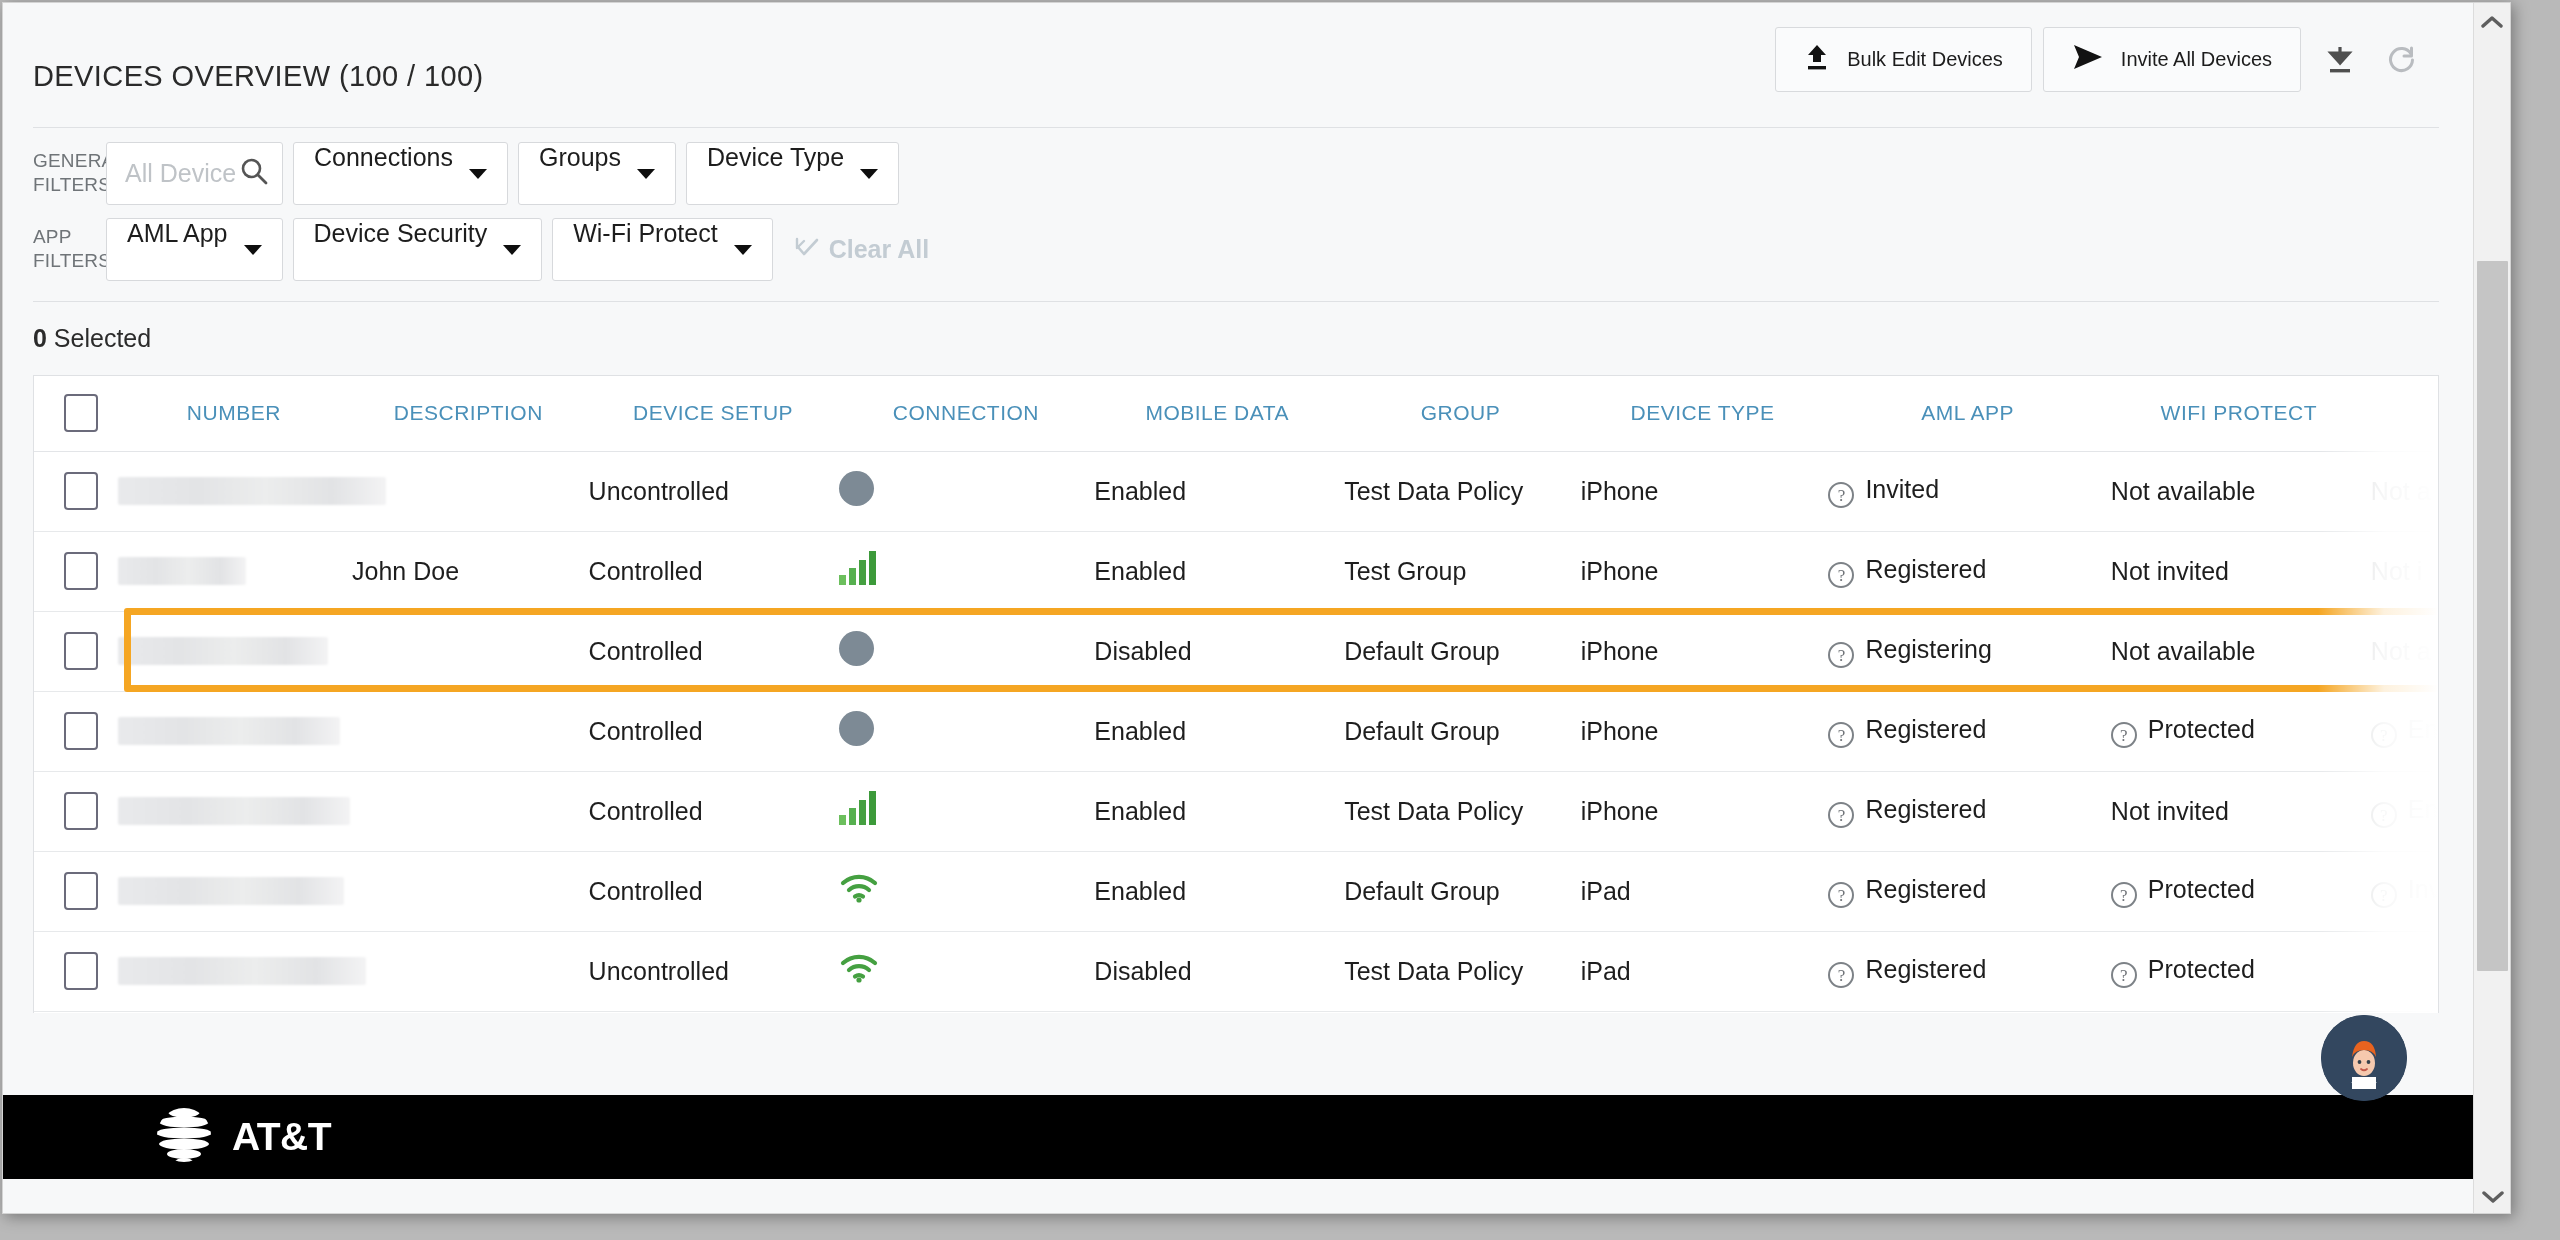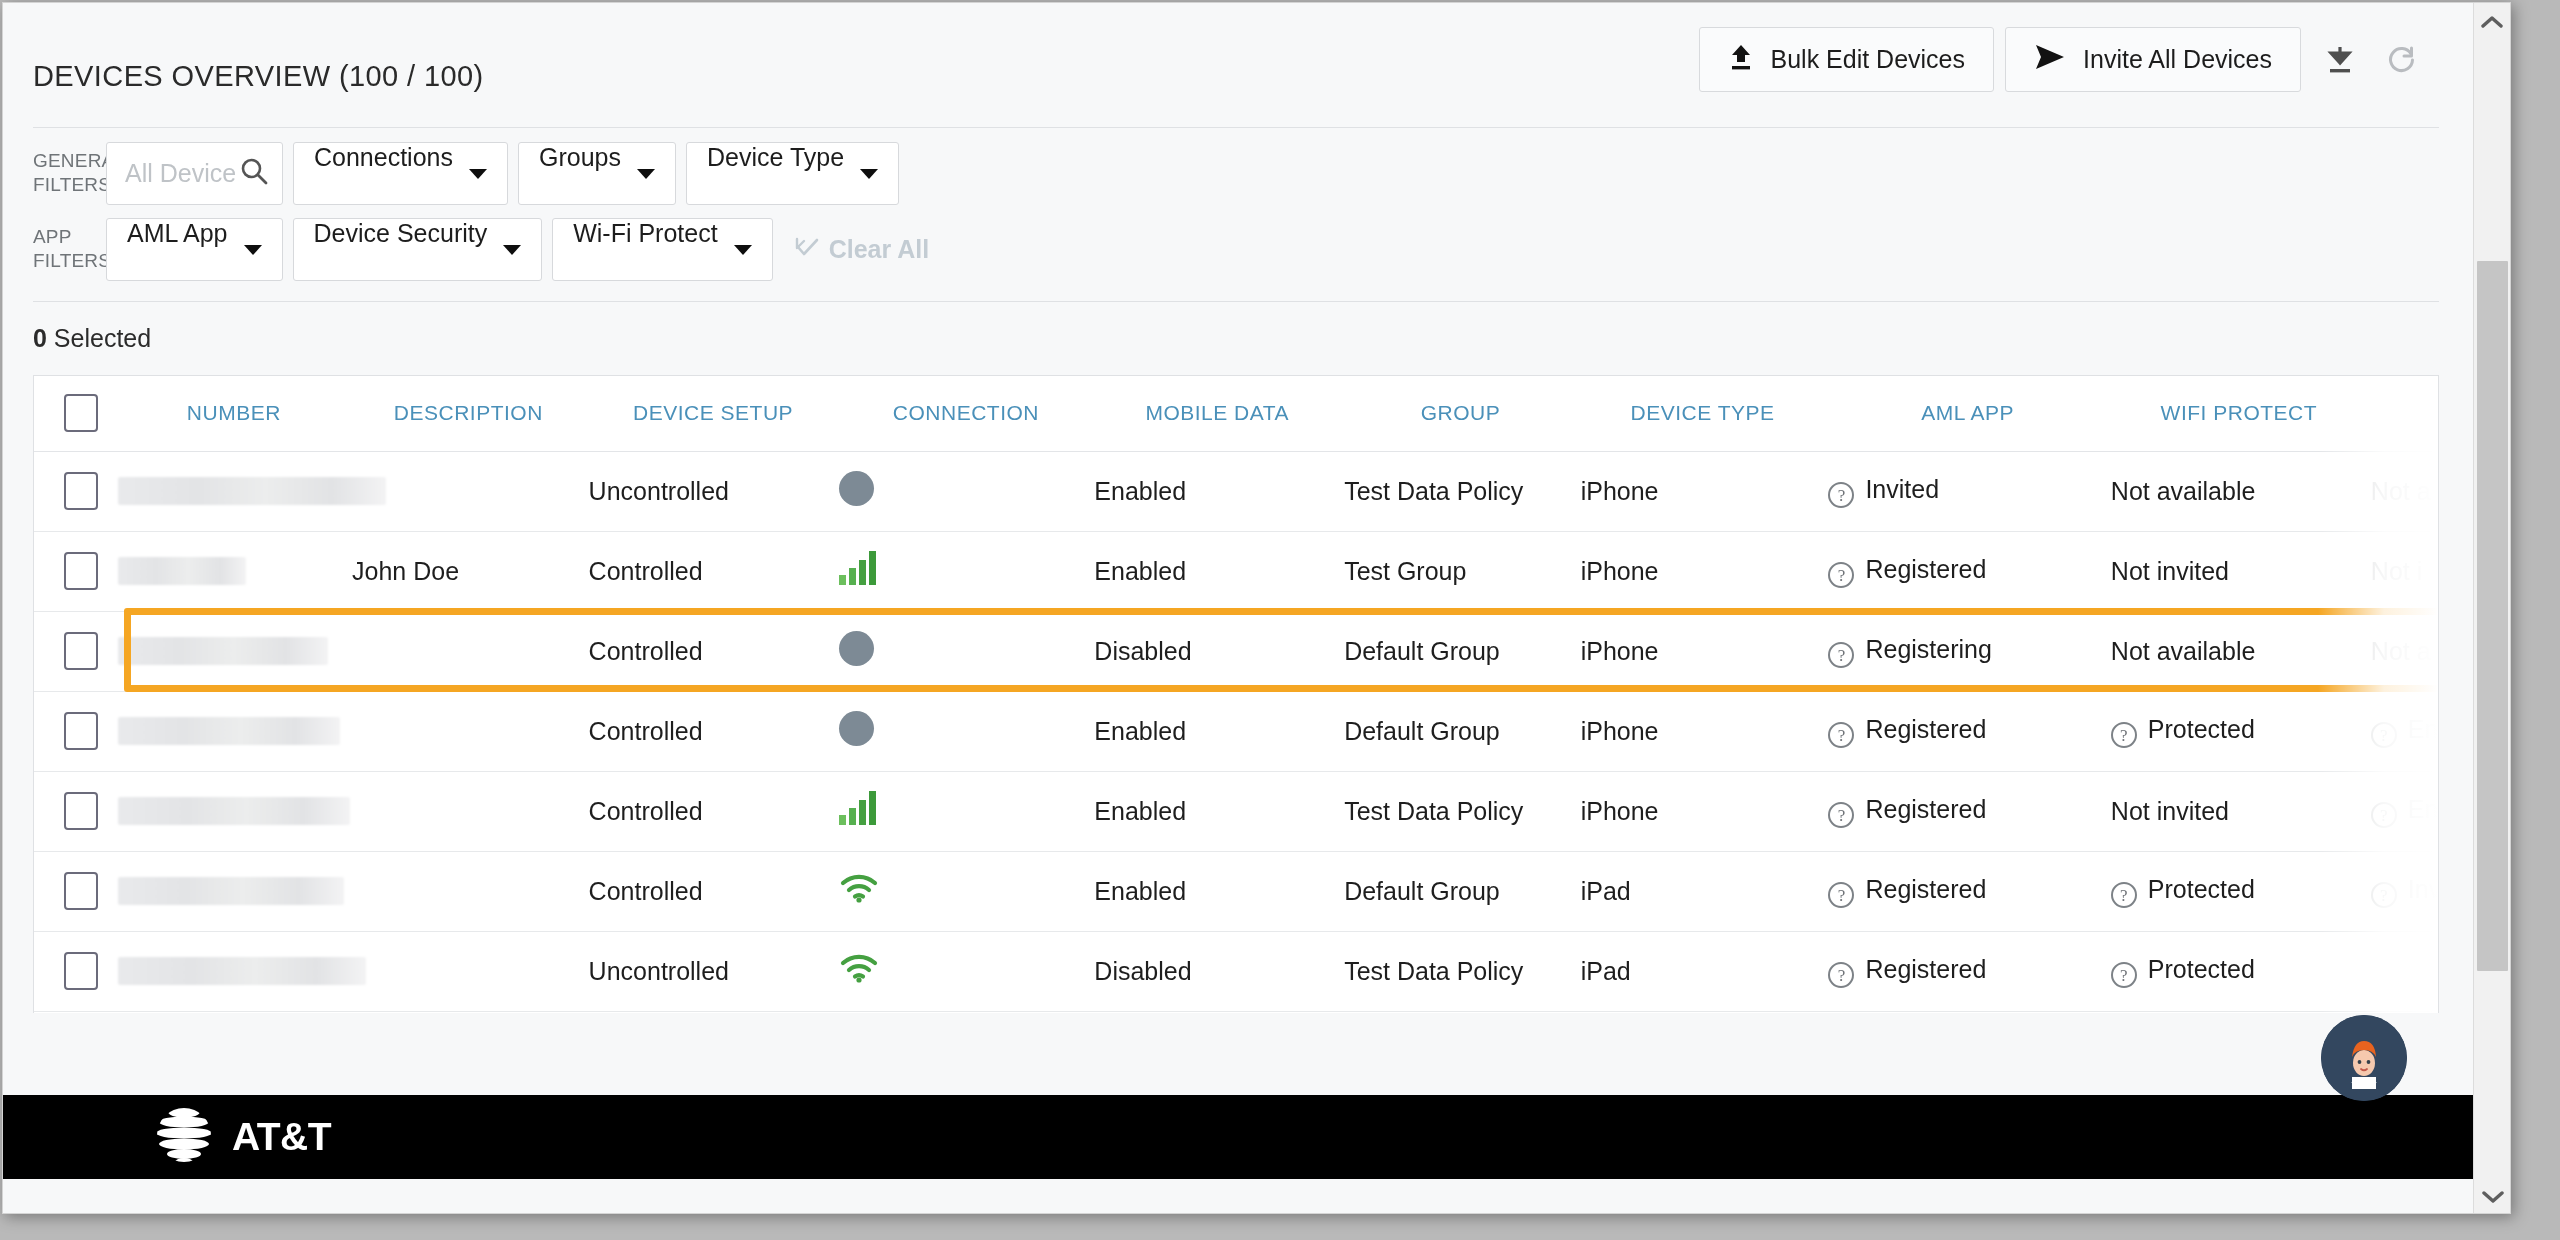--- a/index.html
+++ b/index.html
@@ -56,21 +56,21 @@
   }
   .hdr-btn {
     display: flex;
     align-items: center;
     gap: 17px;
     height: 65px;
     padding: 8px 28px;
     background: #fafbfc;
     border: 1px solid #d8dadd;
     border-radius: 3px;
-    font-size: 25px;
+    font-size: 20px;
     color: #1c1c1c;
     cursor: pointer;
     white-space: nowrap;
   }
   .icon-btn {
     width: 46px; height: 46px;
     display: flex; align-items: center; justify-content: center;
     cursor: pointer;
     background: none; border: none;
     margin-left: 5px;

